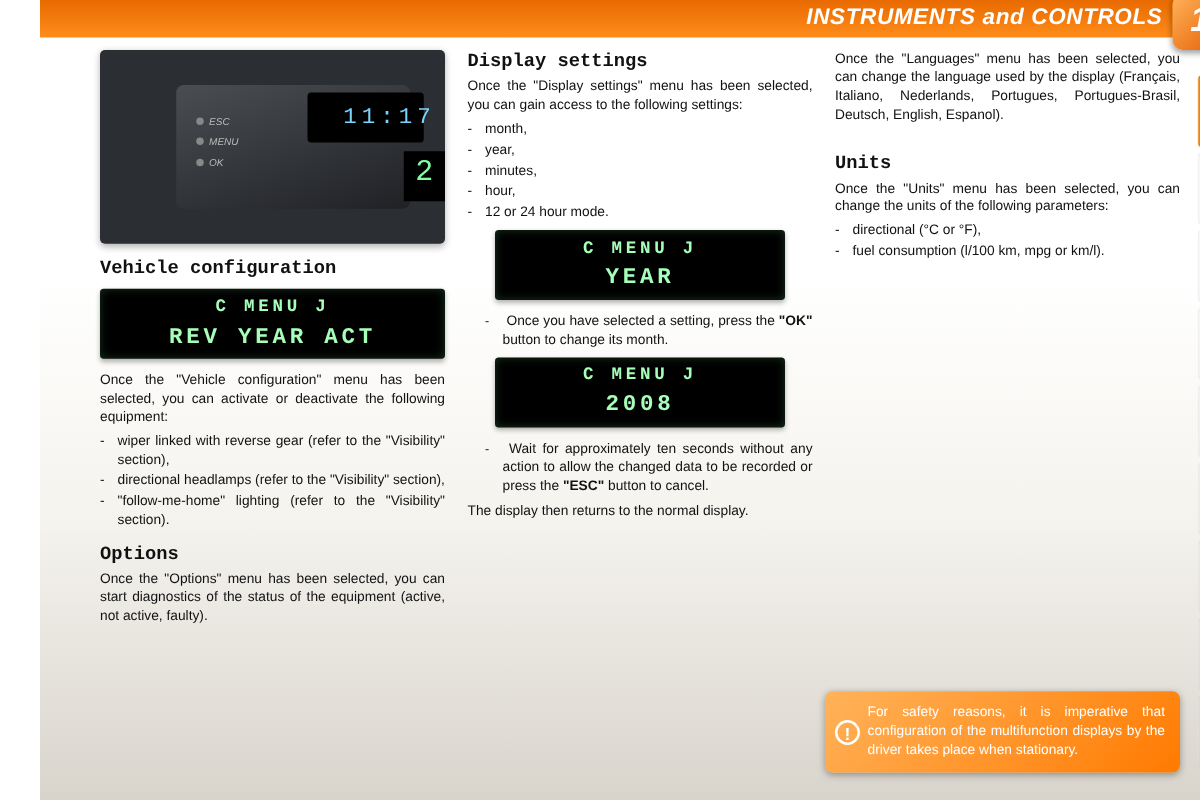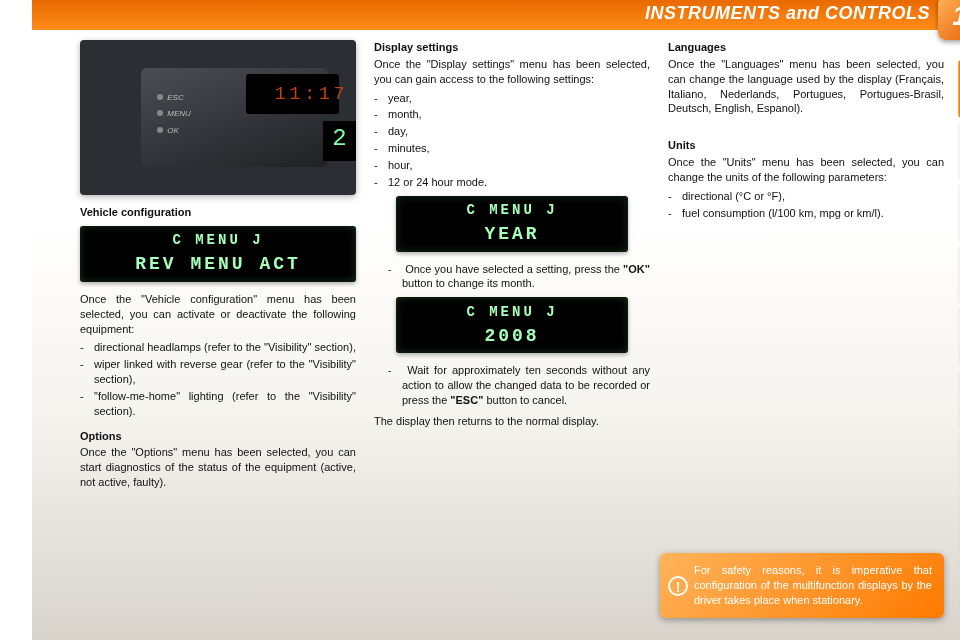--- a/index.html
+++ b/index.html
@@ -68,23 +68,24 @@
     display: flex;
     gap: 18px;
   }
   .col {
     flex: 1 1 0;
     font-size: 11px;
     line-height: 1.35;
     color: #111;
   }
   .col h3 {
-    font-size: 11px;
+    font-size: 15px;
     font-weight: bold;
     margin-bottom: 2px;
+    font-family: Liberation Mono, monospace;
   }
   .col p { text-align: justify; margin-bottom: 4px; }
   .col ul { list-style: none; margin-bottom: 6px; }
   .col ul li { padding-left: 14px; text-indent: -14px; text-align: justify; margin-bottom: 2px; }
   .col ul li::before { content: "-"; display: inline-block; width: 14px; text-indent: 0; }
   .sublist { margin-left: 14px; margin-bottom: 6px; }
   .sublist li { padding-left: 14px; text-indent: -14px; text-align: justify; margin-bottom: 2px; list-style: none; }
   .sublist li::before { content: "☞ "; width: 14px; text-indent: 0; font-size: 10px; }
 
   .photo {
@@ -107,21 +108,21 @@
     border-radius: 6px;
   }
   .photo .lcd {
     position: absolute;
     right: 6%;
     top: 22%;
     width: 34%;
     height: 26%;
     background: #000;
     border-radius: 3px;
-    color: #c2410c;
+    color: #7dd3fc;
     font-family: "Courier New", monospace;
     font-size: 18px;
     letter-spacing: 4px;
     text-align: center;
     line-height: 32px;
     padding-top: 4px;
     padding-left: 29px;
   }
   .photo .lcd2 {
     position: absolute;
@@ -239,40 +240,39 @@
           <div><span class="dot"></span><span>MENU</span></div>
           <div><span class="dot"></span><span>OK</span></div>
         </div>
         <div class="lcd">11:17</div>
         <div class="lcd2">2</div>
       </div>
 
       <h3>Vehicle configuration</h3>
       <div class="lcd-strip">
         <div>C    MENU    J</div>
-        <div class="l2">REV MENU ACT</div>
+        <div class="l2">REV YEAR ACT</div>
       </div>
       <p>Once the "Vehicle configuration" menu has been selected, you can activate or deactivate the following equipment:</p>
       <ul>
+        <li>wiper linked with reverse gear (refer to the "Visibility" section),</li>
         <li>directional headlamps (refer to the "Visibility" section),</li>
-        <li>wiper linked with reverse gear (refer to the "Visibility" section),</li>
         <li>"follow-me-home" lighting (refer to the "Visibility" section).</li>
       </ul>
 
       <h3 style="margin-top:10px">Options</h3>
       <p>Once the "Options" menu has been selected, you can start diagnostics of the status of the equipment (active, not active, faulty).</p>
     </div>
 
     <div class="col">
       <h3>Display settings</h3>
       <p>Once the "Display settings" menu has been selected, you can gain access to the following settings:</p>
       <ul>
+        <li>month,</li>
         <li>year,</li>
-        <li>month,</li>
-        <li>day,</li>
         <li>minutes,</li>
         <li>hour,</li>
         <li>12 or 24 hour mode.</li>
       </ul>
 
       <div class="lcd-strip narrow">
         <div>C    MENU    J</div>
         <div class="l2">YEAR</div>
       </div>
 
@@ -290,21 +290,20 @@
       <ul class="sublist">
         <li>
           <span>Wait for approximately ten seconds without any action to allow the changed data to be recorded or press the </span><span class="strong">"ESC"</span><span> button to cancel.</span>
         </li>
       </ul>
 
       <p>The display then returns to the normal display.</p>
     </div>
 
     <div class="col">
-      <h3>Languages</h3>
       <p>Once the "Languages" menu has been selected, you can change the language used by the display (Français, Italiano, Nederlands, Portugues, Portugues-Brasil, Deutsch, English, Espanol).</p>
 
       <h3 style="margin-top:22px">Units</h3>
       <p>Once the "Units" menu has been selected, you can change the units of the following parameters:</p>
       <ul>
         <li>directional (°C or °F),</li>
         <li>fuel consumption (l/100 km, mpg or km/l).</li>
       </ul>
     </div>
 

